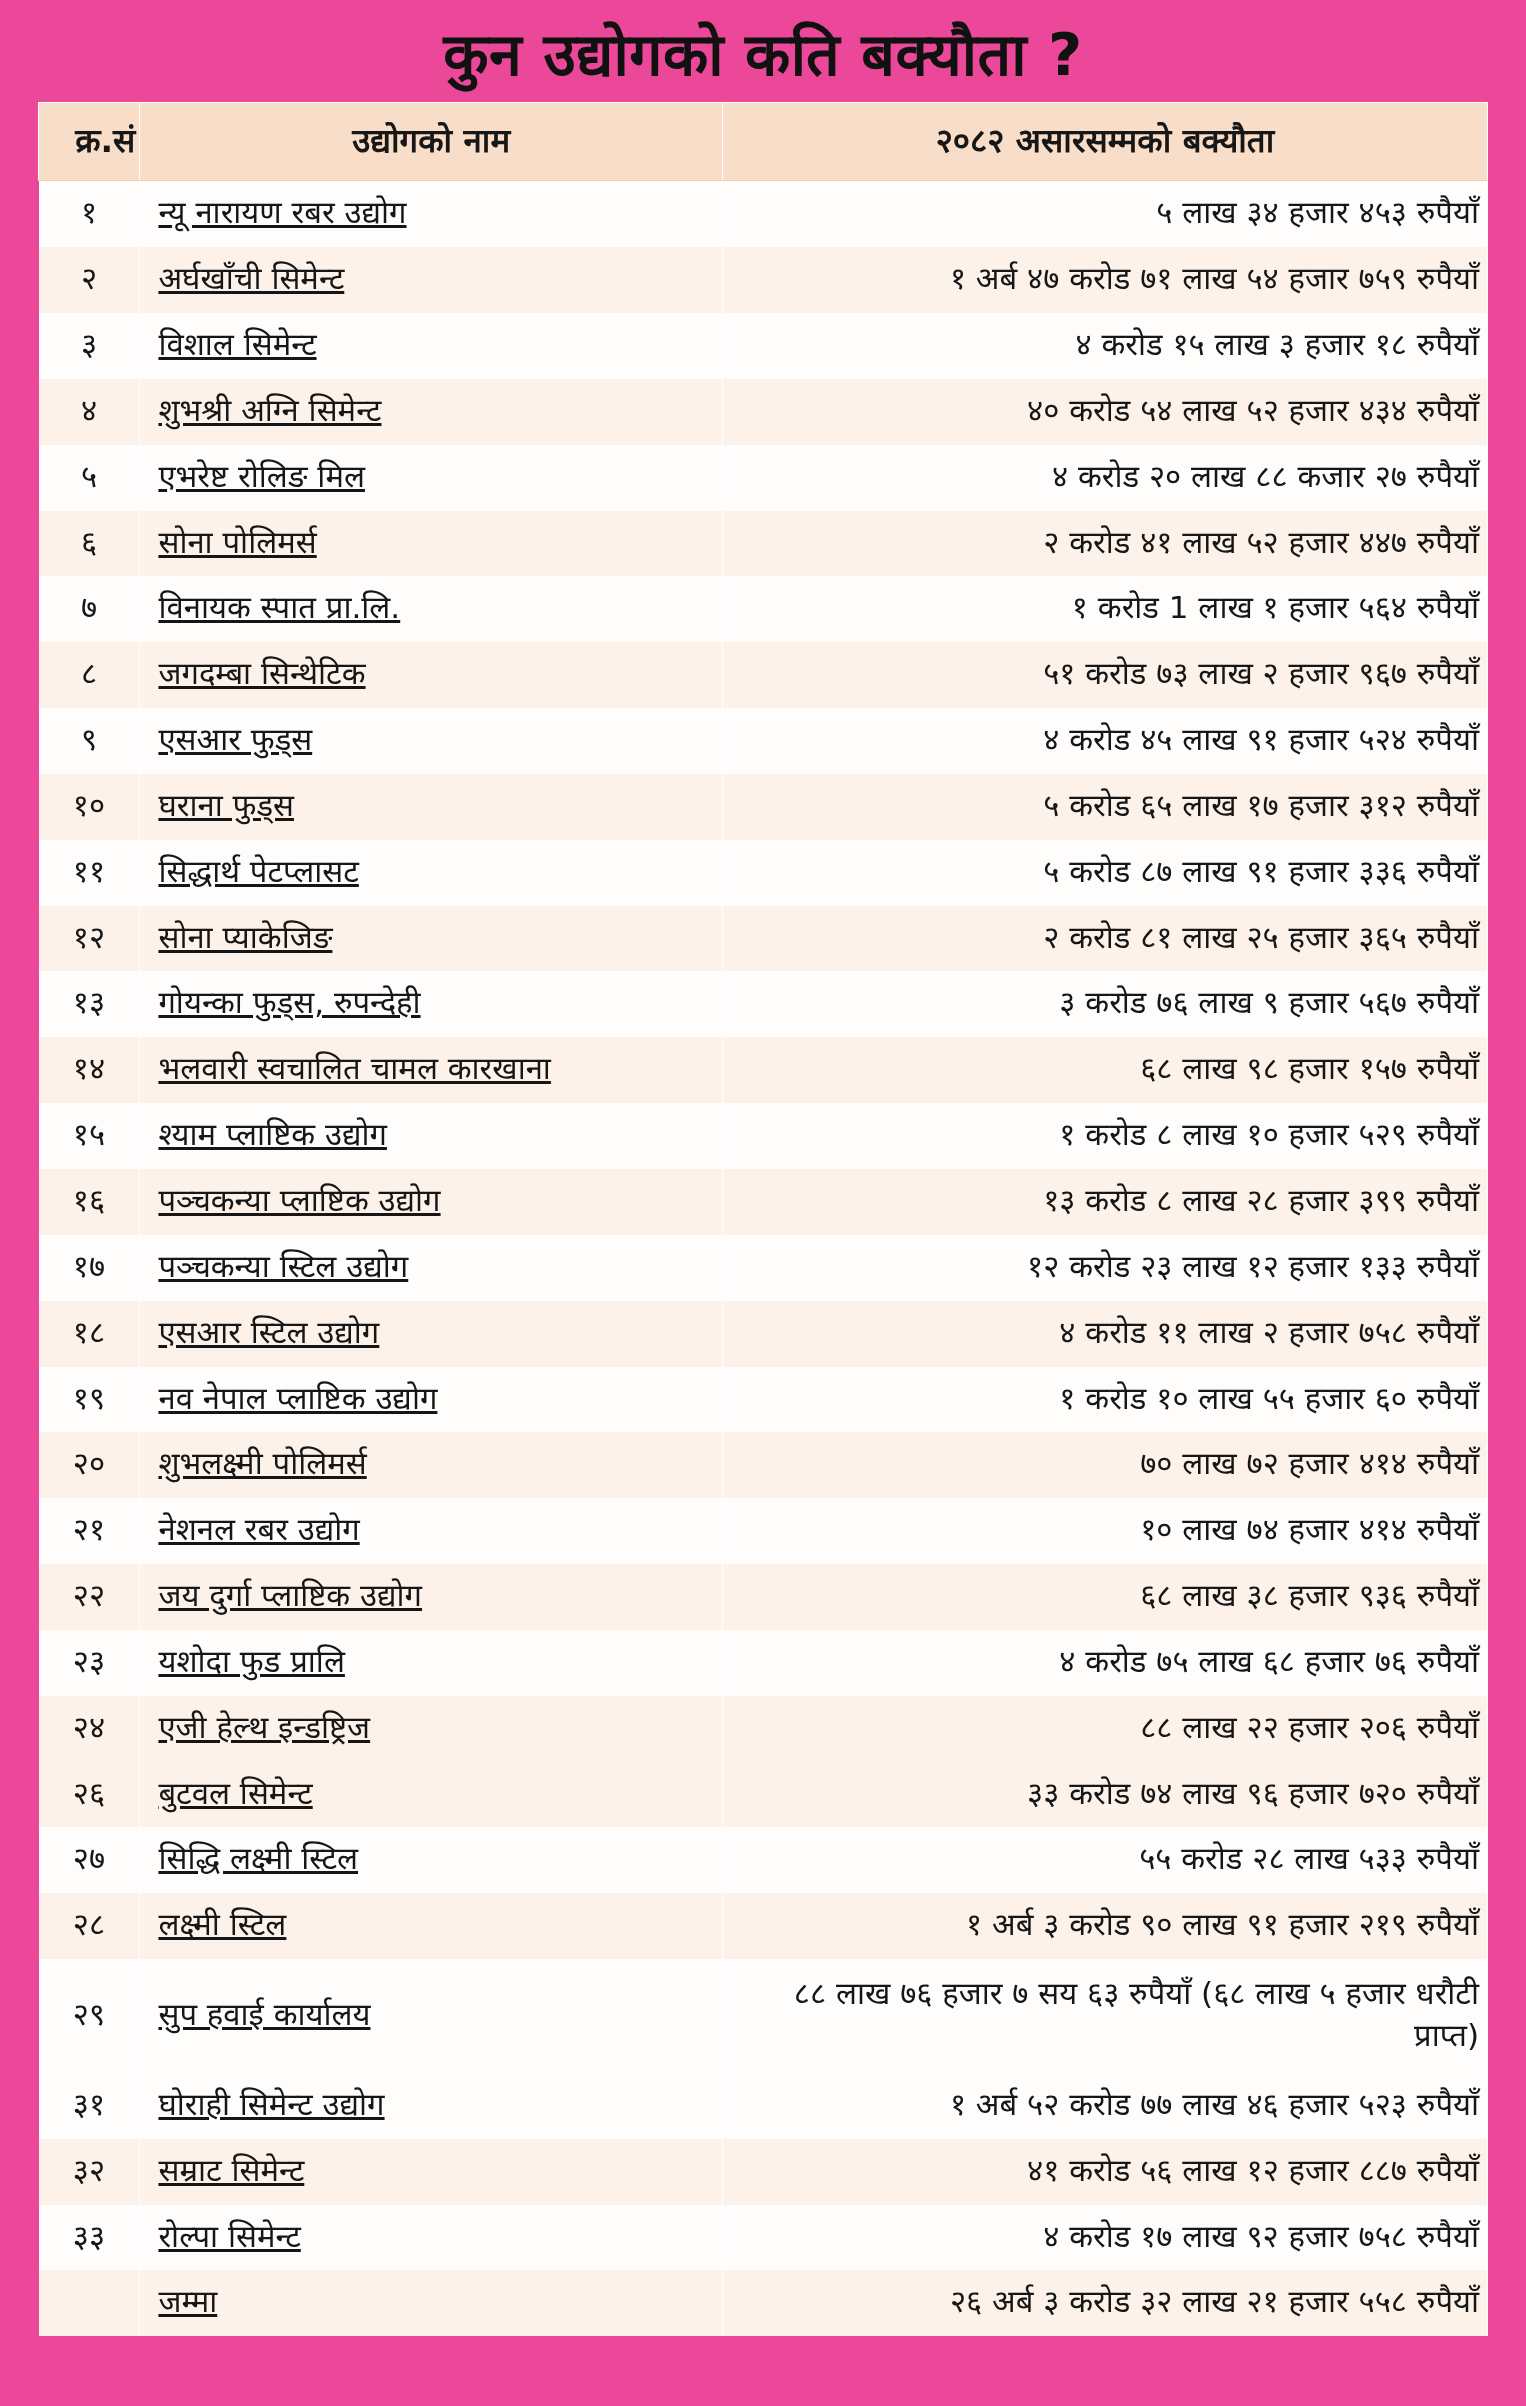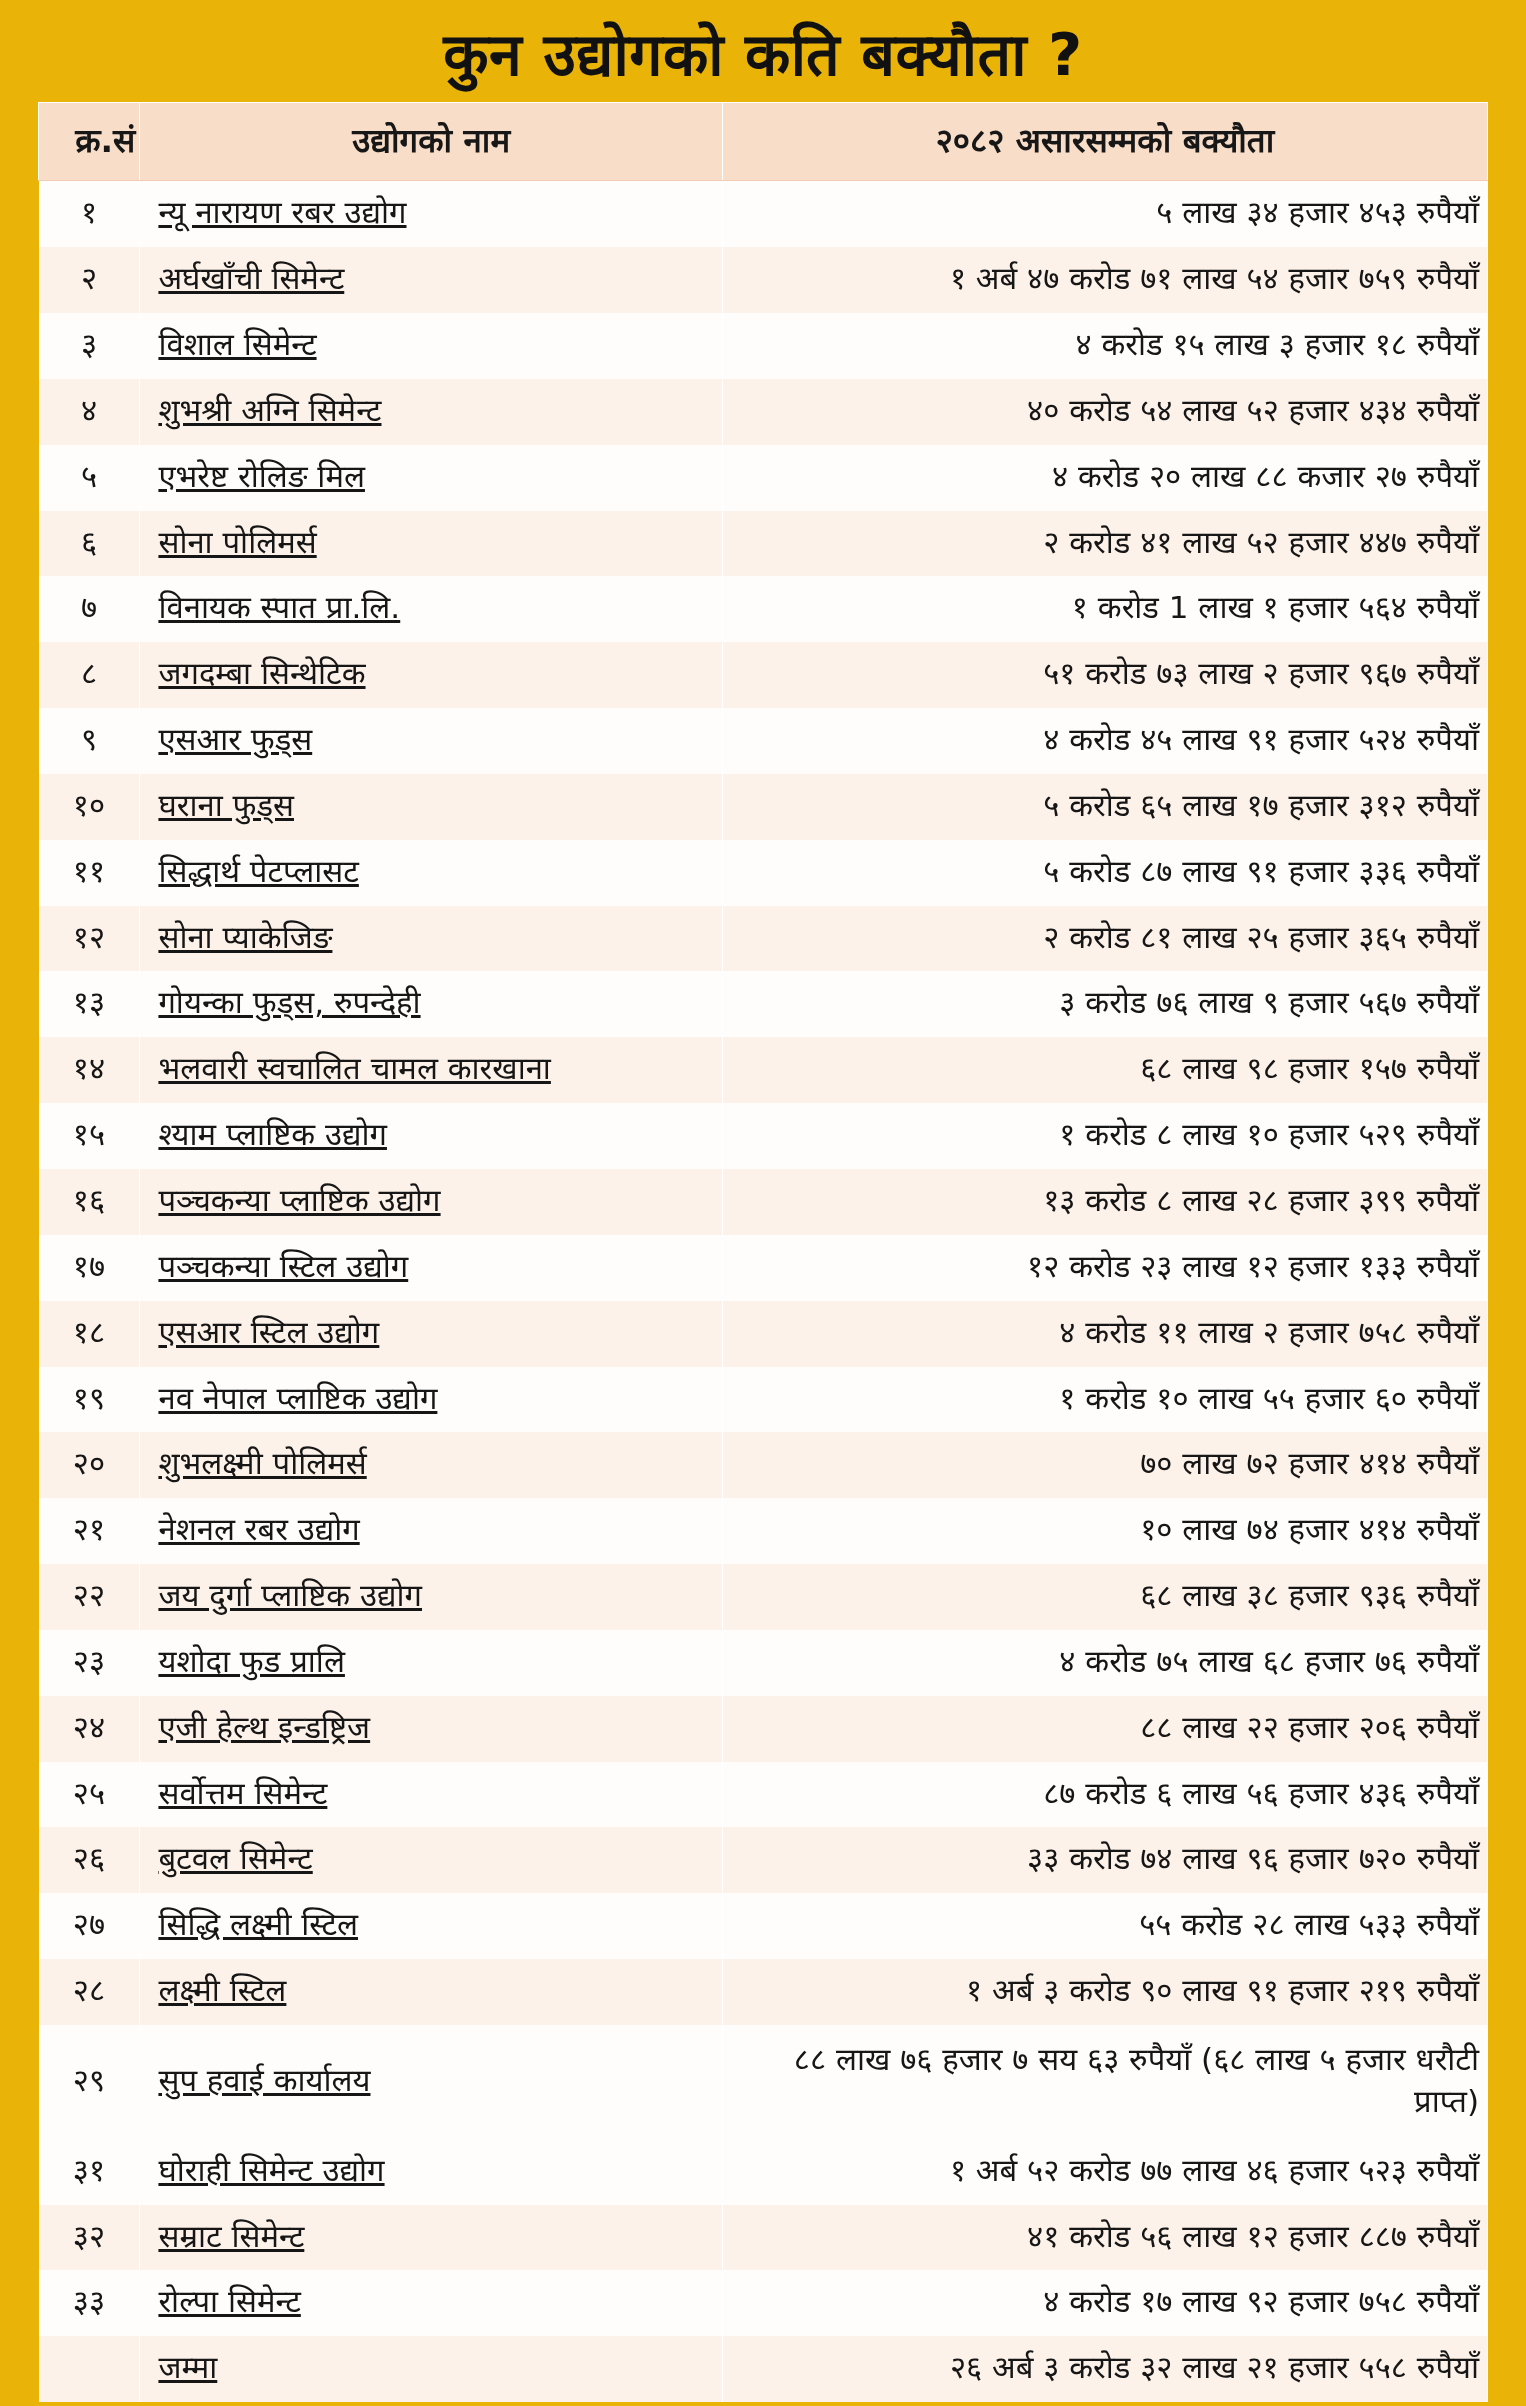--- a/index.html
+++ b/index.html
@@ -11,21 +11,21 @@
     width: 1526px;
     height: 2406px;
     font-family: "DejaVu Sans", sans-serif;
     color: #1a1a1a;
     overflow: hidden;
   }
   .page {
     width: 1526px;
     height: 2406px;
     position: relative;
-    background: #eab308;
+    background: #ec4899;
     box-sizing: border-box;
   }
   .title {
     text-align: center;
     font-size: 59px;
     font-weight: bold;
     color: #111111;
     letter-spacing: 0.5px;
     padding-top: 18px;
     padding-bottom: 10px;
@@ -226,25 +226,20 @@
           <tr>
             <td class="sn">२३</td>
             <td class="name">यशोदा फुड प्रालि</td>
             <td class="amt">४ करोड ७५ लाख ६८ हजार ७६ रुपैयाँ</td>
           </tr>
           <tr class="alt">
             <td class="sn">२४</td>
             <td class="name">एजी हेल्थ इन्डष्ट्रिज</td>
             <td class="amt">८८ लाख २२ हजार २०६ रुपैयाँ</td>
           </tr>
-          <tr>
-            <td class="sn">२५</td>
-            <td class="name">सर्वोत्तम सिमेन्ट</td>
-            <td class="amt">८७ करोड ६ लाख ५६ हजार ४३६ रुपैयाँ</td>
-          </tr>
           <tr class="alt">
             <td class="sn">२६</td>
             <td class="name">बुटवल सिमेन्ट</td>
             <td class="amt">३३ करोड ७४ लाख ९६ हजार ७२० रुपैयाँ</td>
           </tr>
           <tr>
             <td class="sn">२७</td>
             <td class="name">सिद्धि लक्ष्मी स्टिल</td>
             <td class="amt">५५ करोड २८ लाख ५३३ रुपैयाँ</td>
           </tr>

